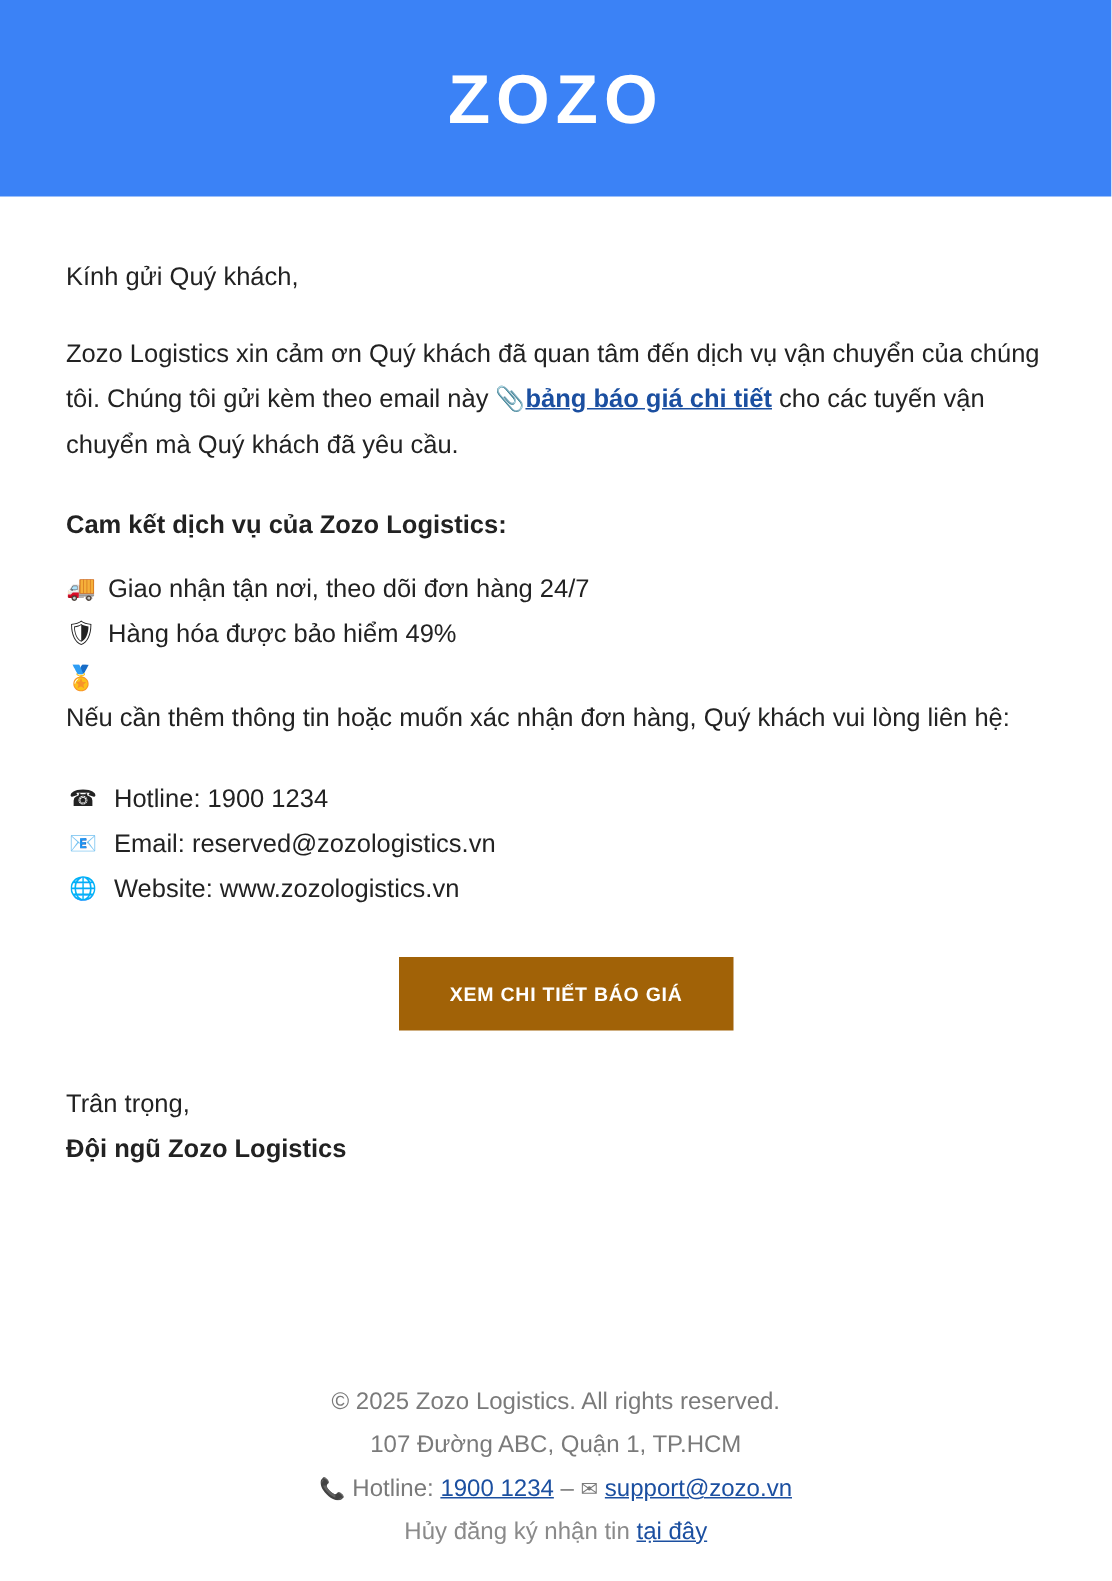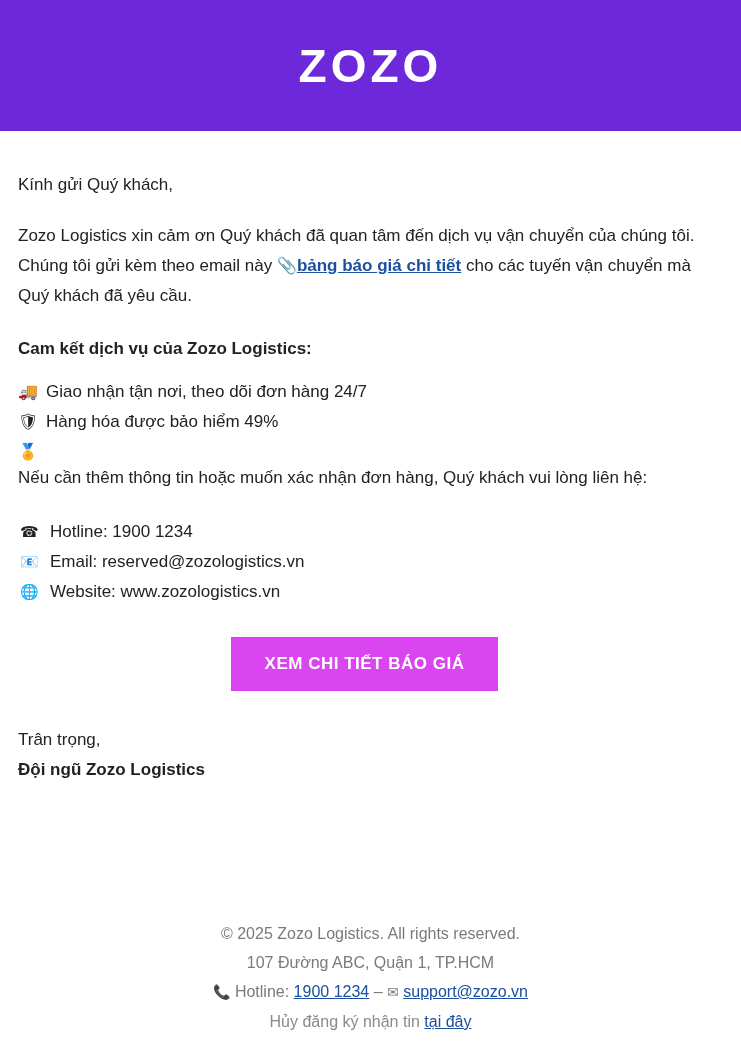--- a/index.html
+++ b/index.html
@@ -15,34 +15,34 @@
     overflow: hidden;
   }
   .email-wrap {
     width: 741px;
     height: 1054px;
     display: flex;
     flex-direction: column;
     background: #ffffff;
   }
   .header {
-    background: #6d28d9;
+    background: #3b82f6;
     height: 131px;
     display: flex;
     align-items: center;
     justify-content: center;
   }
   .brand {
     color: #ffffff;
     font-size: 46px;
     font-weight: bold;
     letter-spacing: 4px;
   }
   .body {
-    padding: 44px 30px 0 18px;
+    padding: 44px 30px 0 44px;
     flex: 1;
   }
   .greeting {
     font-size: 17px;
     margin: 0 0 26px 0;
   }
   .intro {
     font-size: 17px;
     line-height: 30px;
     margin: 0 0 28px 0;
@@ -98,23 +98,23 @@
     left: 2px;
     top: 0;
     font-size: 15px;
   }
   .cta-row {
     text-align: center;
     margin: 0 0 34px 0;
   }
   .cta-button {
     display: inline-block;
-    background: #d946ef;
+    background: #a16207;
     color: #ffffff;
-    font-size: 17px;
+    font-size: 13px;
     font-weight: bold;
     letter-spacing: 0.5px;
     padding: 17px 34px;
     border: none;
     cursor: pointer;
     font-family: "Liberation Sans", sans-serif;
   }
   .signoff {
     font-size: 17px;
     line-height: 30px;

